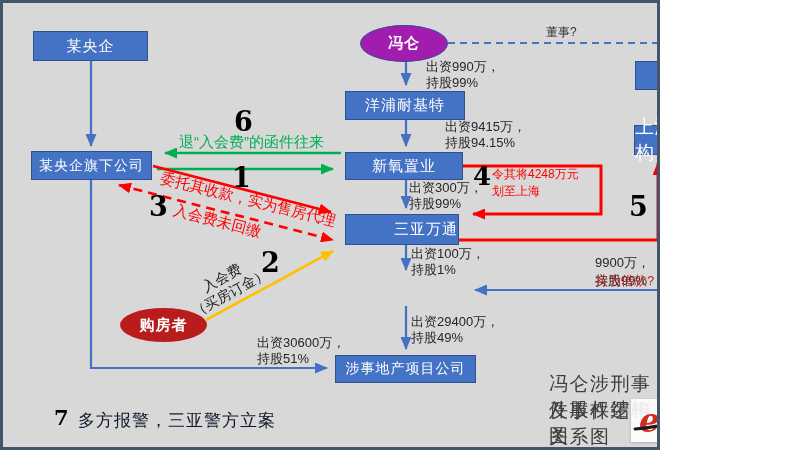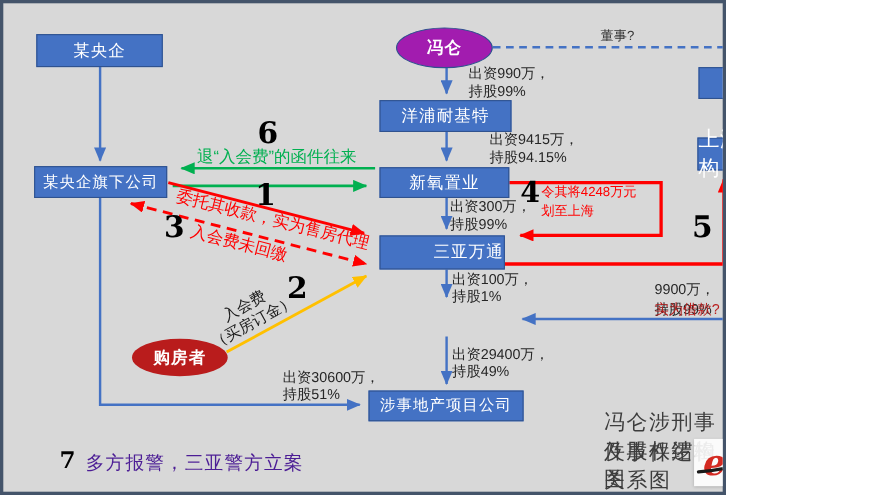--- a/index.html
+++ b/index.html
@@ -141,21 +141,21 @@
   <div class="lbl" style="left:543px;top:21px;font-size:12px;color:#333;">董事?</div>
   <div class="lbl" style="left:176px;top:130px;font-size:15px;color:#00b050;">退“入会费”的函件往来</div>
   <div class="lbl" style="left:160px;top:166px;font-size:15px;color:#ff0000;transform:rotate(14deg);transform-origin:0 0;">委托其收款，实为售房代理</div>
   <div class="lbl" style="left:173px;top:198px;font-size:15px;color:#ff0000;transform:rotate(14.5deg);transform-origin:0 0;">入会费未回缴</div>
   <div class="lbl" style="left:489px;top:163px;font-size:12px;color:#ff0000;line-height:1.4;">令其将4248万元
 划至上海</div>
   <div class="lbl" style="left:178px;top:288px;font-size:14px;color:#1a1a1a;transform:rotate(-29deg);transform-origin:0 0;text-align:center;line-height:1.2;">入会费
 （买房订金）</div>
   <div class="lbl" style="left:592px;top:251px;font-size:13px;color:#262626;">9900万，持股99%</div>
   <div class="lbl" style="left:592px;top:269px;font-size:13px;color:#b91c1c;">实为借款?</div>
-  <div class="lbl" style="left:75px;top:406px;font-size:17px;color:#4c1d95;letter-spacing:1px;text-align:center;">多方报警，三亚警方立案</div>
+  <div class="lbl" style="left:75px;top:406px;font-size:17px;color:#0f172a;letter-spacing:1px;text-align:center;">多方报警，三亚警方立案</div>
 
   <div class="num" style="left:231px;top:105px;">6</div>
   <div class="num" style="left:229px;top:161px;">1</div>
   <div class="num" style="left:146px;top:190px;">3</div>
   <div class="num" style="left:258px;top:246px;">2</div>
   <div class="num" style="left:470px;top:160px;font-size:26px;">4</div>
   <div class="num" style="left:626px;top:190px;">5</div>
   <div class="num" style="left:51px;top:404px;font-size:21px;">7</div>
 
   <div class="title" style="left:546px;top:368px;">冯仑涉刑事件股权结构图</div>

